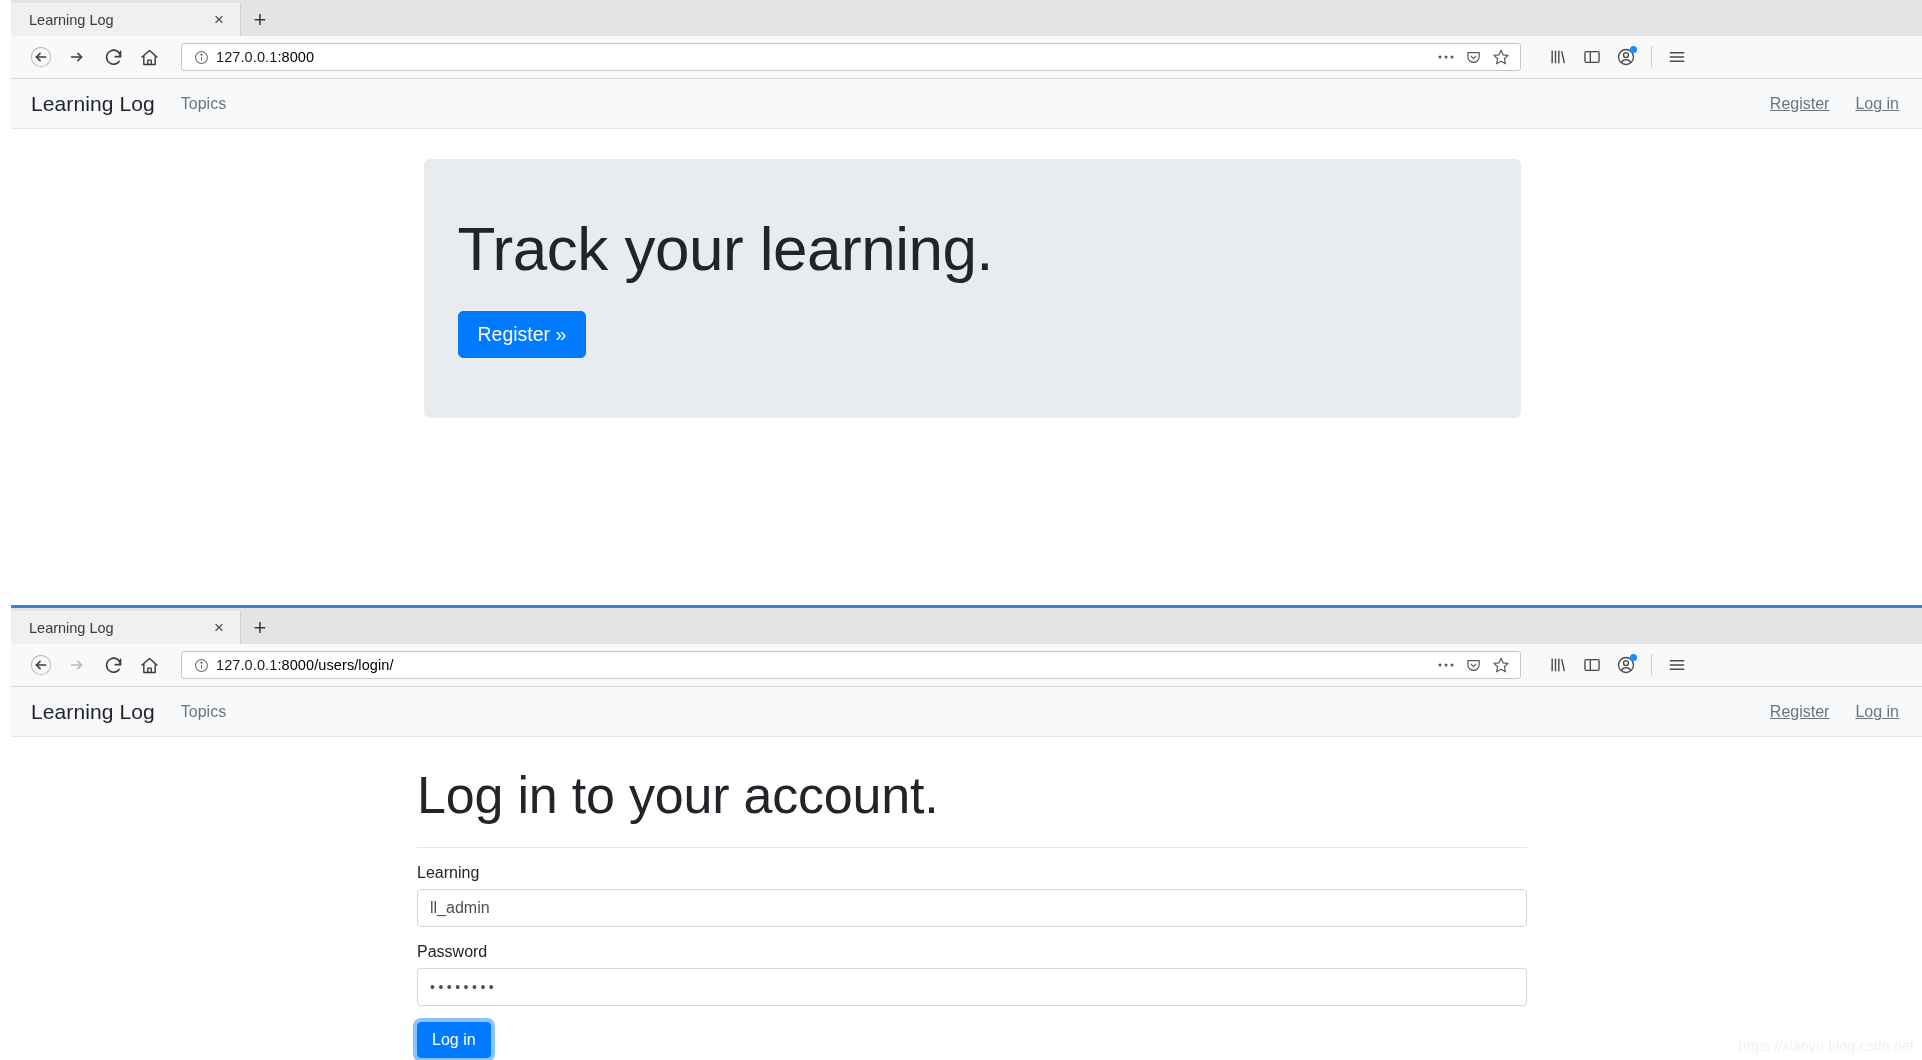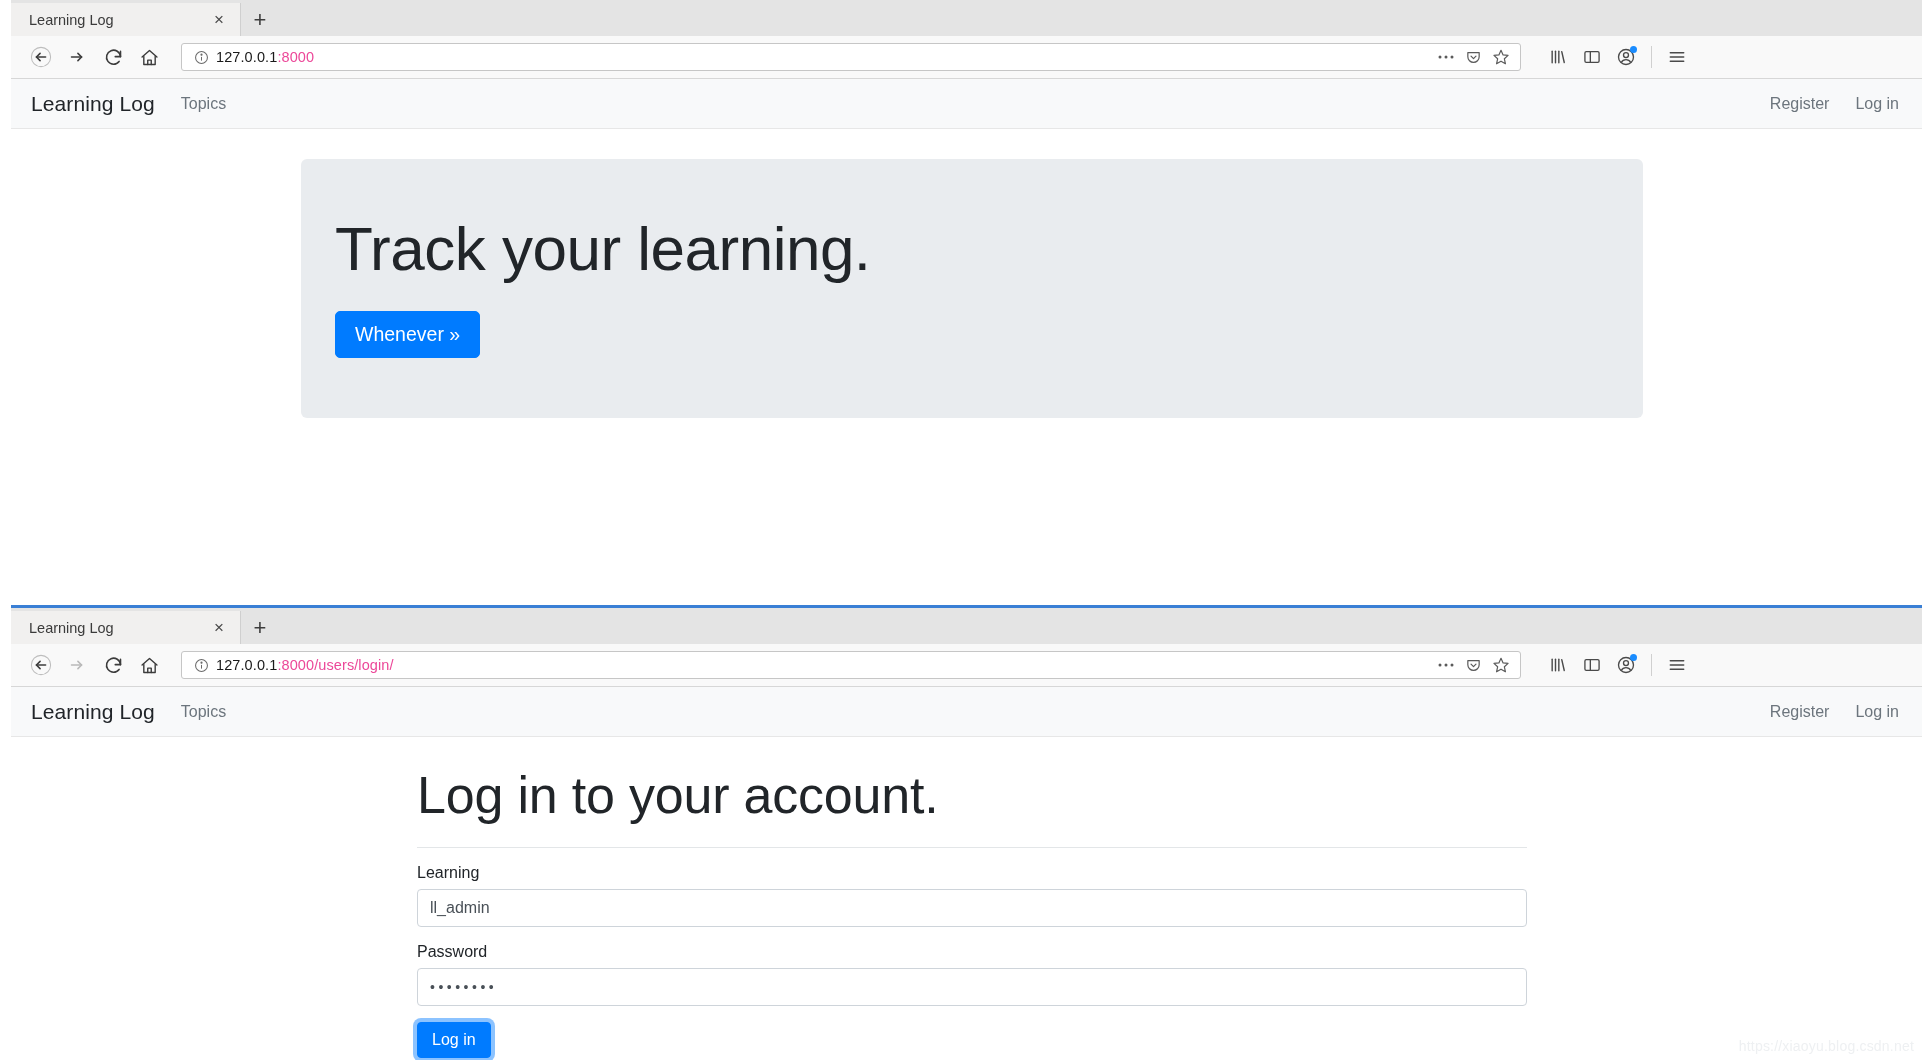--- a/index.html
+++ b/index.html
@@ -57,21 +57,21 @@
   .navbtn svg { display: block; }
 
   .urlbar {
     flex: 1; height: 28px; margin: 0 10px 0 14px;
     background: #fff; border: 1px solid #c6c6c6; border-radius: 3px;
     display: flex; align-items: center; padding: 0 8px;
     max-width: 1340px;
   }
   .url-info { width: 22px; display: flex; align-items: center; justify-content: center; color: #6b6b6b; }
   .url-text { flex: 1; font-size: 14.5px; color: #1a1a1a; padding-left: 4px; letter-spacing: 0.1px; }
-  .url-text .dim { color: #ec4899; text-align: right; }
+  .url-text .dim { color: #000000; text-align: right; }
   .url-actions { display: flex; align-items: center; gap: 10px; padding-right: 2px; }
   .url-actions .ic { color: #5a5a5a; display: flex; align-items: center; }
 
   .chrome-right { display: flex; align-items: center; gap: 4px; padding-left: 12px; }
   .chrome-right .ic {
     width: 30px; height: 30px; display: flex; align-items: center; justify-content: center;
     color: #4a4a4a; position: relative;
   }
   .chrome-sep { width: 1px; height: 22px; background: #d0d0d0; margin: 0 6px; }
   .dot-badge {
@@ -84,23 +84,23 @@
   .site-nav {
     height: 50px; background: #f8f9fa;
     border-bottom: 1px solid #e7e7e7;
     display: flex; align-items: center;
     padding: 0 20px;
   }
   .brand { font-size: 21px; color: #212529; margin-right: 26px; letter-spacing: .1px; }
   .nav-link { font-size: 16px; color: #6c757d; margin-right: 8px; }
   .nav-spacer { flex: 1; }
   .nav-right { display: flex; align-items: center; gap: 26px; padding-right: 14px; }
-  .nav-right .nav-link { margin-right: 0; }
-
-  .container { width: 1342px; margin: 0 auto; }
+  .nav-right .nav-link { margin-right: 0; text-decoration: underline; }
+
+  .container { width: 1097px; margin: 0 auto; }
 
   .jumbotron {
     margin-top: 30px;
     background: #e9ecef;
     border-radius: 6px;
     padding: 56px 34px 60px 34px;
   }
   .jumbo-title {
     font-size: 62px; font-weight: 400; color: #212529;
     letter-spacing: -0.5px; line-height: 1.1;
@@ -257,21 +257,21 @@
         <span class="nav-spacer"></span>
         <span class="nav-right">
           <span class="nav-link">Register</span>
           <span class="nav-link">Log in</span>
         </span>
       </div>
 
       <div class="container">
         <div class="jumbotron">
           <div class="jumbo-title">Track your learning.</div>
-          <a class="btn">Whenever »</a>
+          <a class="btn">Register »</a>
         </div>
       </div>
     </div>
   </div>
 
   <div class="browser win2">
 
     <div class="tabstrip active-top">
       <div class="tab">
         <span class="tab-title">Learning Log</span>

